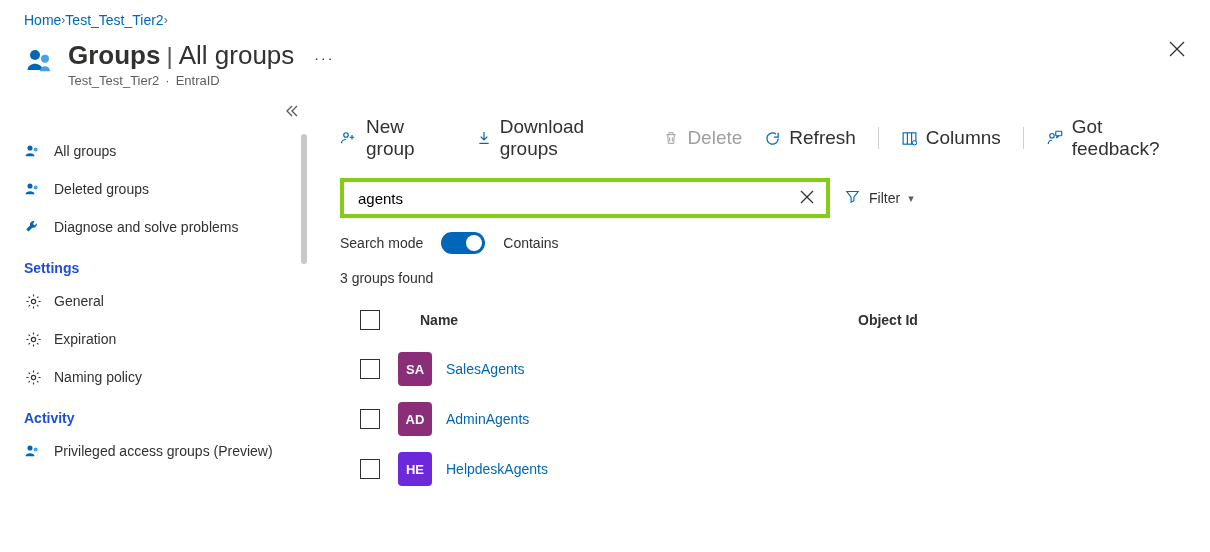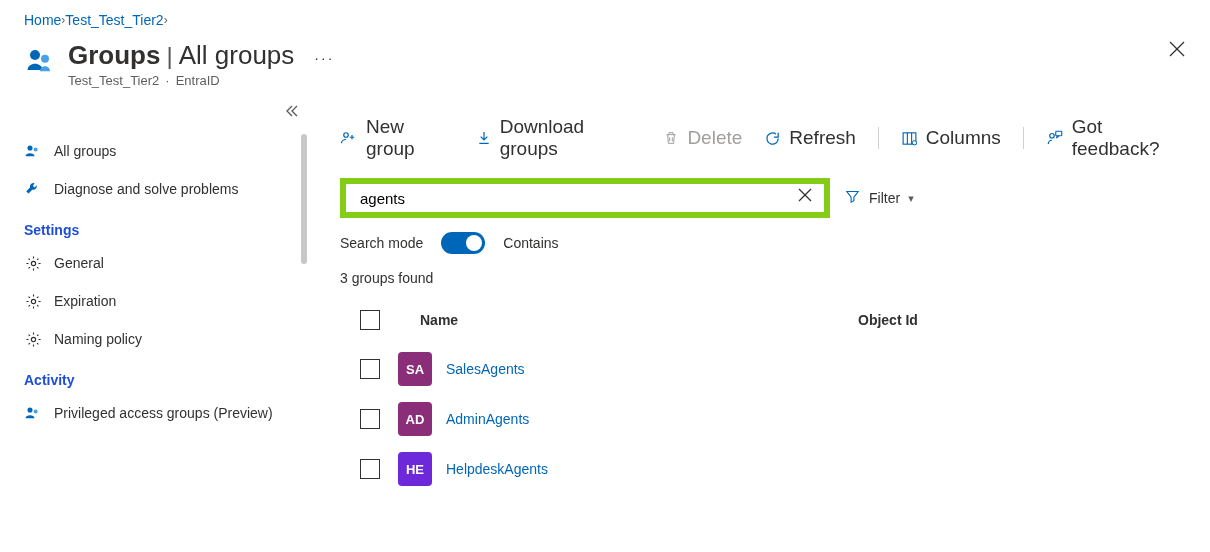--- a/index.html
+++ b/index.html
@@ -111,22 +111,22 @@
     font-size: 19px;
   }
   .toolbar .tbtn.disabled { color: #a19f9d; cursor: default; }
   .toolbar .tbtn .ticon { color: #0067b8; display:flex; align-items:center; }
   .toolbar .tbtn.disabled .ticon { color: #a19f9d; }
   .toolbar .sep { width:1px; height:22px; background:#d2d0ce; }
 
   
   .search-row { display: flex; align-items:center; gap: 14px; margin-bottom: 14px; }
   .searchbox {
-    display: flex; 
-    border: 6px solid #84cc16;
+    display: flex; align-items: center;
+    border: 4px solid #84cc16;
     width: 490px; height: 40px;
     padding: 0 8px 0 12px;
   }
   .searchbox input {
     border: none; outline: none;
     flex: 1; font-size: 15px;
     font-family: inherit;
     background: transparent;
   }
   .searchbox .clear { cursor: pointer; color: #323130; padding: 4px; }
@@ -222,20 +222,30 @@
             <circle cx="8" cy="8" r="3.4" fill="#0067b8"></circle>
             <circle cx="15.5" cy="10" r="2.7" fill="#4aa0e6"></circle>
             <path d="M2 19c0-2.5 3-4 6-4s6 1.5 6 4" fill="#0067b8"></path>
           </svg>
         </span>
       <span>All groups</span>
     </div>
     <div class="side-item">
       <span class="icon">
           <svg width="18" height="18" viewBox="0 0 24 24">
+            <circle cx="8" cy="8" r="3.4" fill="#0067b8"></circle>
+            <circle cx="15.5" cy="10" r="2.7" fill="#4aa0e6"></circle>
+            <path d="M2 19c0-2.5 3-4 6-4s6 1.5 6 4" fill="#0067b8"></path>
+          </svg>
+        </span>
+      <span>Deleted groups</span>
+    </div>
+    <div class="side-item">
+      <span class="icon">
+          <svg width="18" height="18" viewBox="0 0 24 24">
             <path d="M14 4a5 5 0 0 0-6 6l-5 5 3 3 5-5a5 5 0 0 0 6-6l-3 3-2-2z" fill="#0067b8"></path>
           </svg>
         </span>
       <span>Diagnose and solve problems</span>
     </div>
 
     <div class="side-header">Settings</div>
     <div class="side-item">
       <span class="icon">
           <svg width="17" height="17" viewBox="0 0 24 24">

